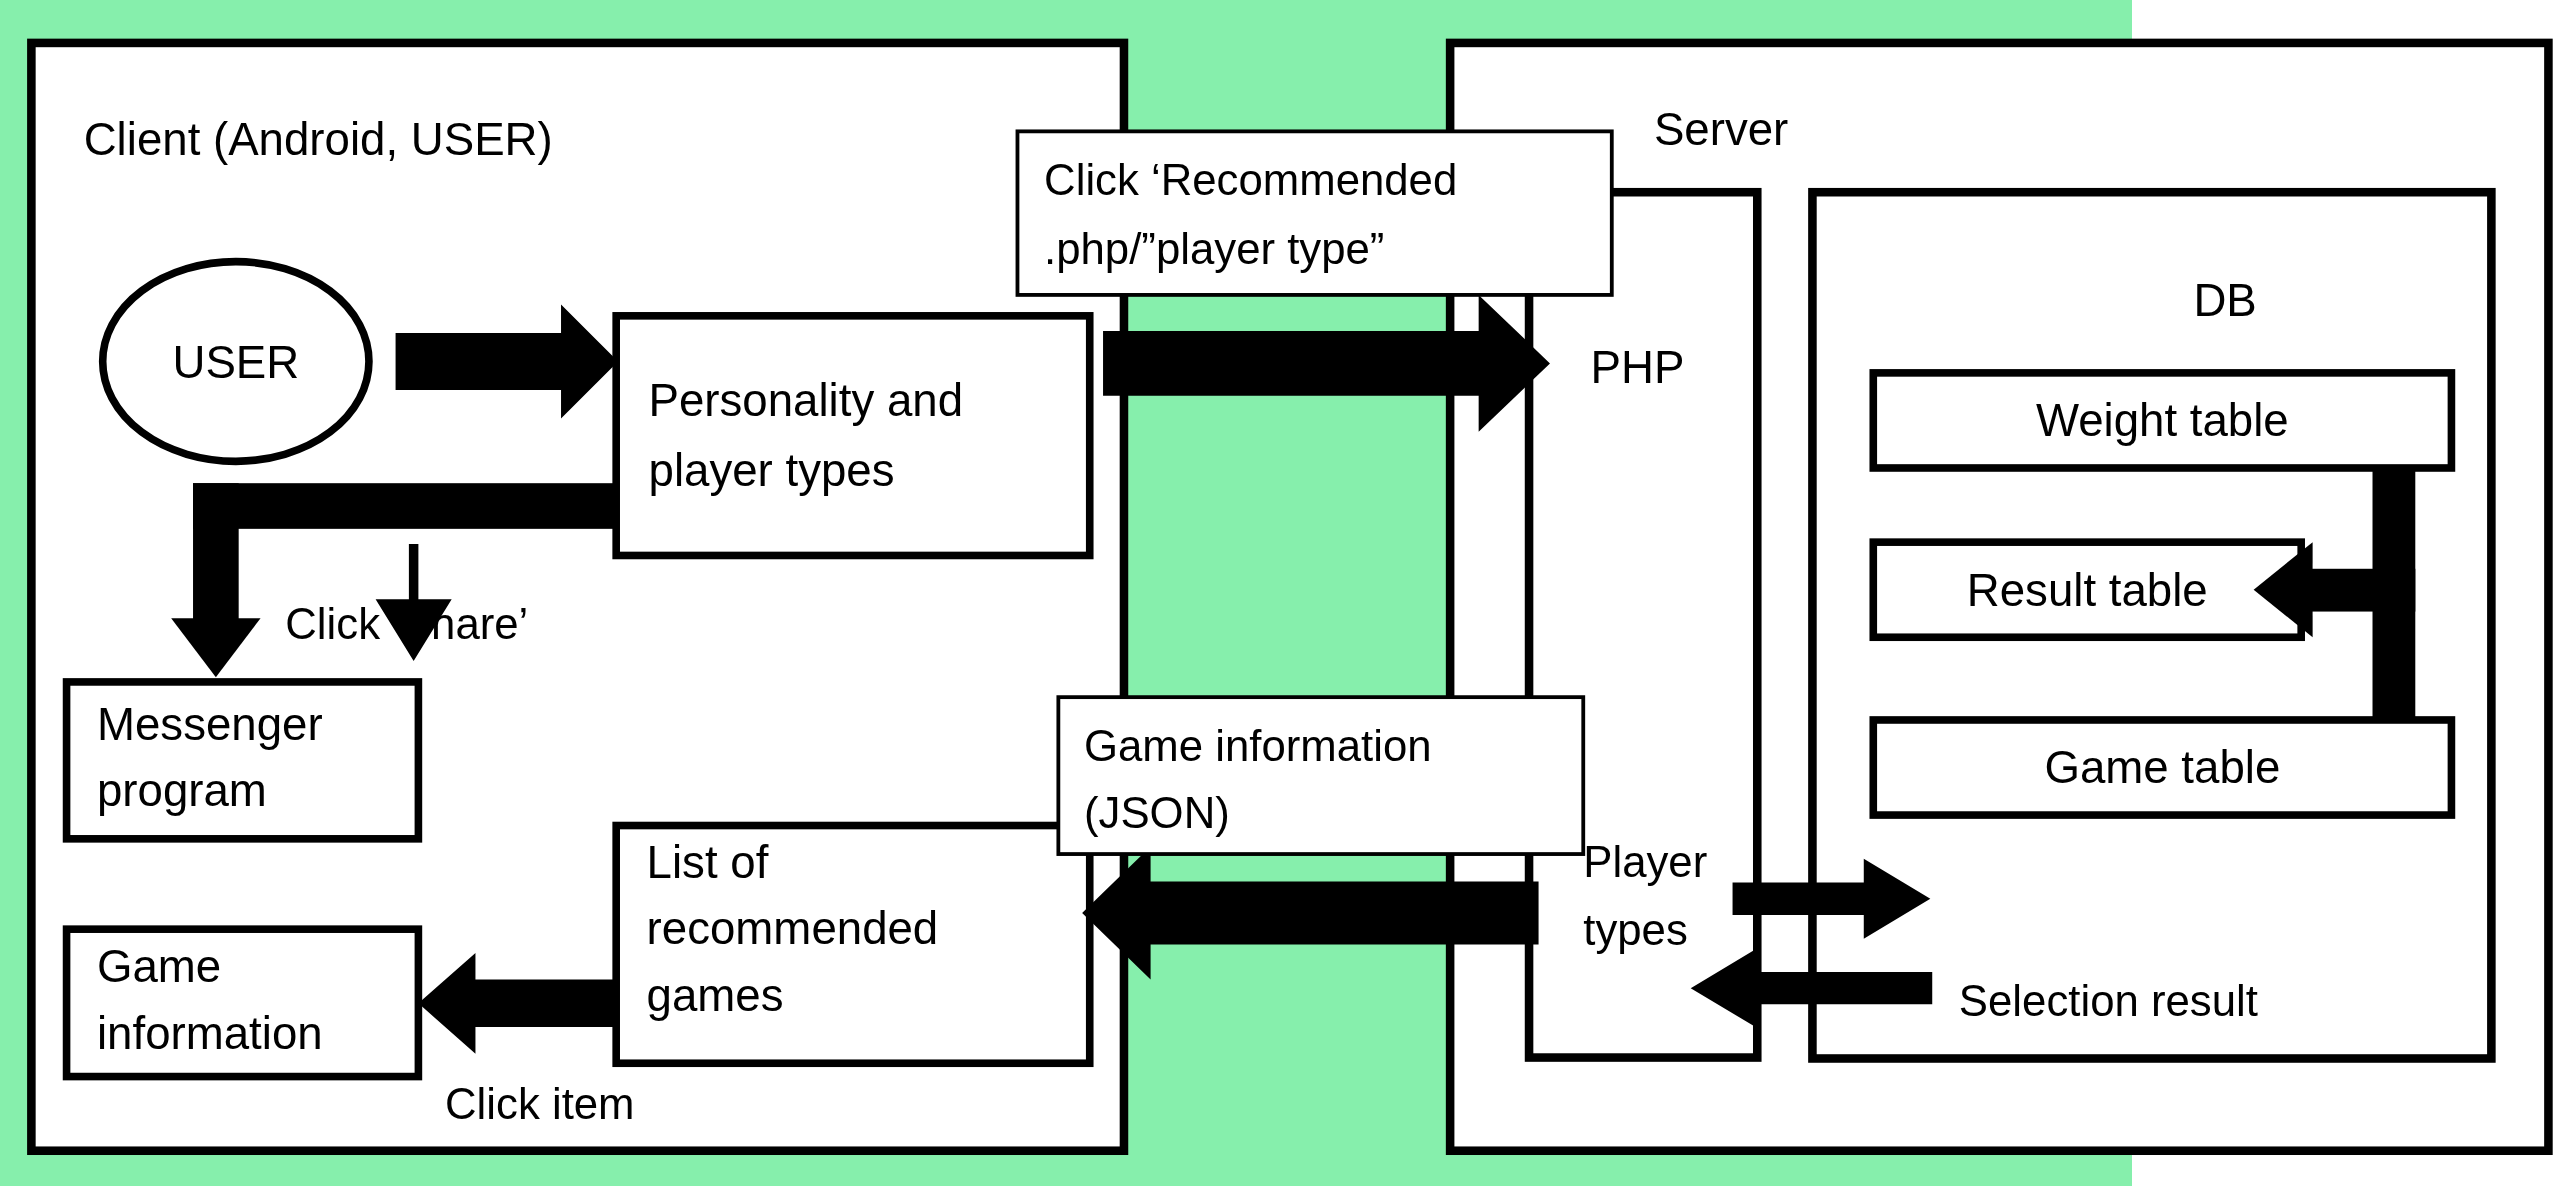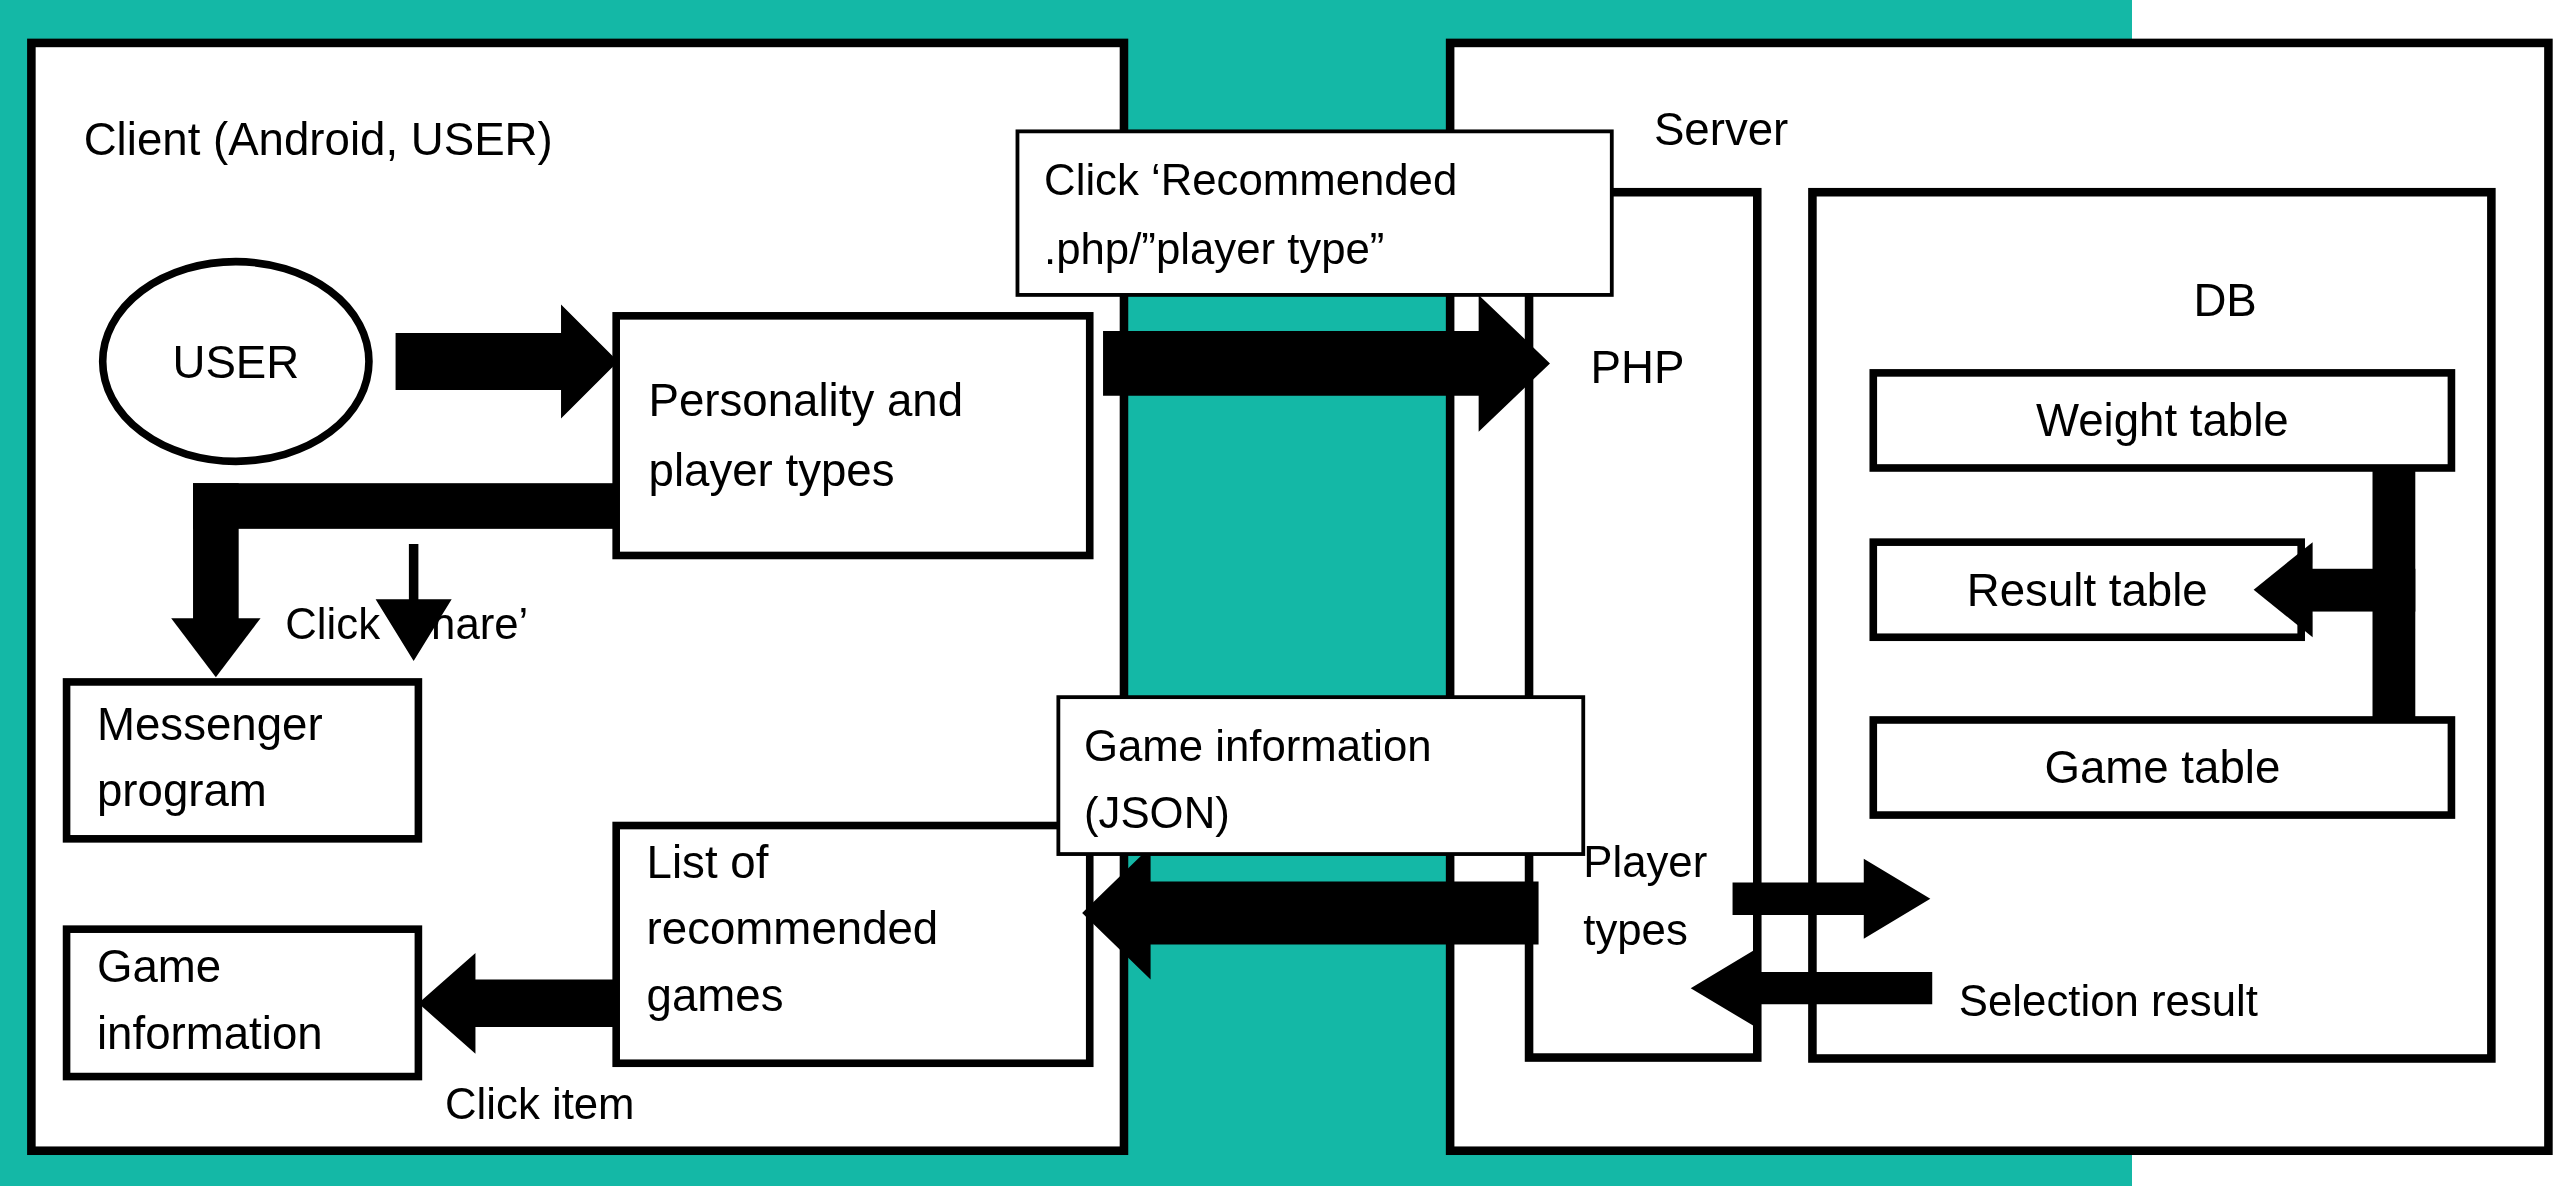--- a/index.html
+++ b/index.html
@@ -11,21 +11,21 @@
   body {
     width: 2576px;
     height: 1187px;
     font-family: "Liberation Sans", sans-serif;
     overflow: hidden;
   }
   #diagram-root {
     position: relative;
     width: 2132px;
     height: 1187px;
-    background: #14b8a6;
+    background: #86efac;
   }
   svg#diagram-svg {
     position: absolute;
     top: 0;
     left: 0;
     width: 2576px;
     height: 1187px;
     display: block;
   }
   .frame-rect {

